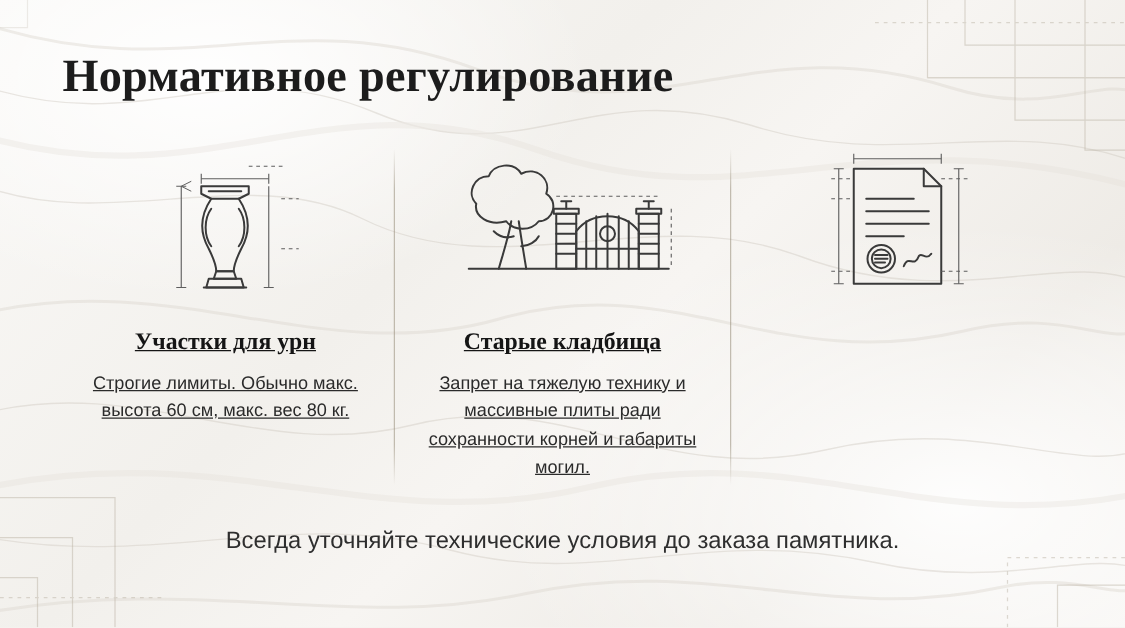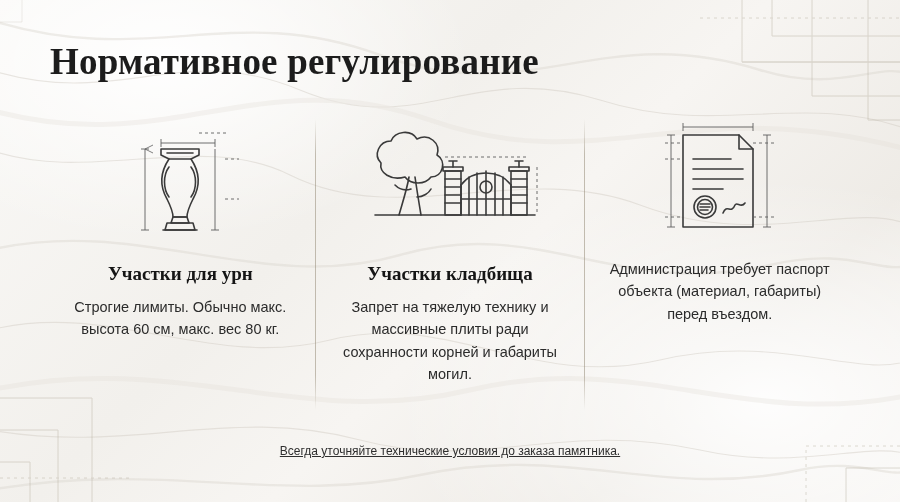--- a/index.html
+++ b/index.html
@@ -41,21 +41,21 @@
     pointer-events: none;
     opacity: 0.5;
   }
 
   .content {
     position: relative;
     z-index: 5;
     width: 100%;
     height: 100%;
     box-sizing: border-box;
-    padding: 34px 46px 18px 46px;
+    padding: 34px 46px 32px 46px;
     display: flex;
     flex-direction: column;
   }
 
   .title {
     font-family: "Liberation Serif", serif;
     font-size: 37px;
     font-weight: bold;
     color: #1c1c1c;
     letter-spacing: 0.2px;
@@ -96,38 +96,39 @@
   }
 
   .col-title {
     font-family: "Liberation Serif", serif;
     font-size: 19px;
     font-weight: bold;
     color: #151515;
     margin-top: 16px;
     text-align: center;
     white-space: nowrap;
+    text-decoration: underline;
   }
 
   .col-text {
     margin-top: 11px;
     font-size: 14.5px;
     line-height: 1.55;
     color: #2b2b2b;
     text-align: center;
     max-width: 252px;
+    text-decoration: underline;
   }
 
   .footnote {
     margin-top: auto;
     text-align: center;
-    font-size: 12px;
+    font-size: 19px;
     color: #2e2e2e;
     padding-bottom: 26px;
-    text-decoration: underline;
   }
 </style>
 </head>
 <body>
 
 <div class="slide">
 
   <svg class="veins" viewBox="0 0 900 502" preserveAspectRatio="none">
     <g fill="none" stroke="#cfc9c0" stroke-width="1.1" opacity="0.8">
       <path d="M-10,70 C120,110 180,40 300,90 C420,140 470,60 600,100 C720,138 800,90 910,130"></path>
@@ -244,21 +245,21 @@
               <path d="M116,80 L166,80"></path>
 
               <path d="M141,68 m-6,0 a6,6 0 1,0 12,0 a6,6 0 1,0 -12,0"></path>
             </g>
             <g fill="none" stroke="#5e5e5e" stroke-width="0.9" stroke-dasharray="3 3">
               <path d="M100,38 L182,38"></path>
               <path d="M192,48 L192,96"></path>
             </g>
           </svg>
         </div>
-        <div class="col-title">Участки кладбища</div>
+        <div class="col-title">Старые кладбища</div>
         <div class="col-text">Запрет на тяжелую технику и массивные плиты ради сохранности корней и габариты могил.</div>
       </div>
 
       <div class="divider"></div>
 
       <div class="col">
         <div class="icon-wrap">
           <svg width="170" height="125" viewBox="0 0 170 125">
             <g fill="none" stroke="#3a3a3a" stroke-width="1.6" stroke-linejoin="round" stroke-linecap="round">
 
@@ -284,21 +285,20 @@
               <path d="M118,98 L140,98" stroke-dasharray="3 3"></path>
               <path d="M36,16 L36,108"></path>
               <path d="M32,16 L40,16 M32,108 L40,108"></path>
               <path d="M132,16 L132,108"></path>
               <path d="M128,16 L136,16 M128,108 L136,108"></path>
               <path d="M48,8 L118,8"></path>
               <path d="M48,4 L48,12 M118,4 L118,12"></path>
             </g>
           </svg>
         </div>
-        <div class="col-text">Администрация требует паспорт объекта (материал, габариты) перед въездом.</div>
       </div>
 
     </div>
 
     <div class="footnote">Всегда уточняйте технические условия до заказа памятника.</div>
 
   </div>
 </div>
 
 </body></html>

